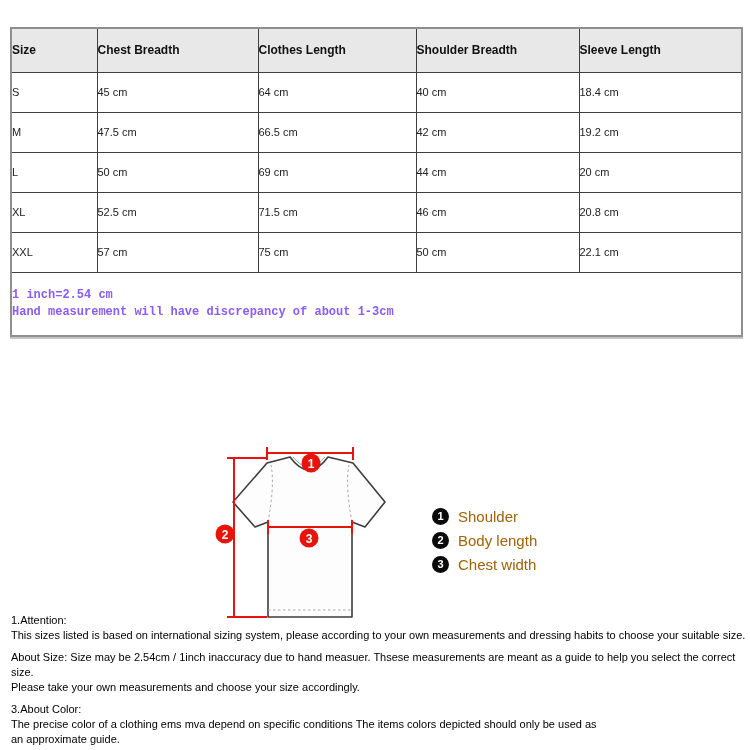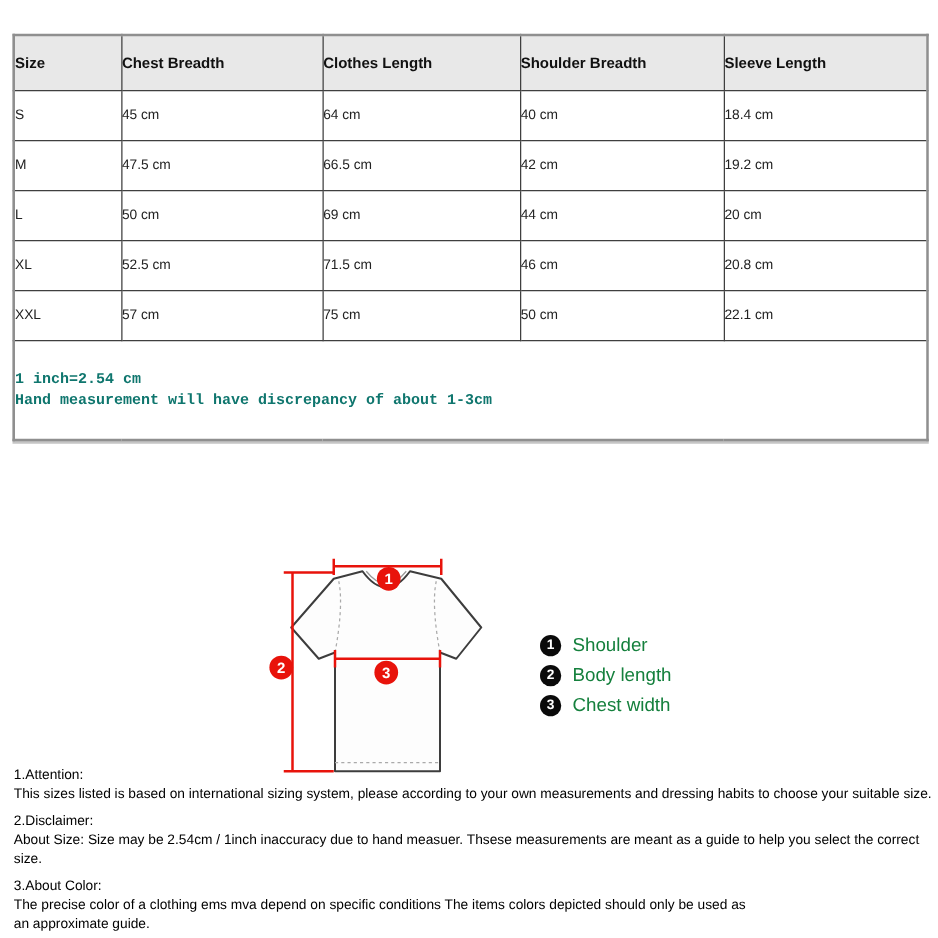--- a/index.html
+++ b/index.html
@@ -37,26 +37,26 @@
     font-weight: bold;
     color: #111;
   }
   .size-table td {
     height: 40px;
     font-size: 11px;
     color: #222;
     background: #ffffff;
   }
   .size-table .note-cell {
-    height: 80px;
+    height: 64px;
     font-family: "Liberation Mono", "DejaVu Sans Mono", monospace;
     font-weight: bold;
     font-size: 12px;
     line-height: 17px;
-    color: #0f766e;
+    color: #8b5cf6;
   }
 
   
   .shirt-svg {
     position: absolute;
     left: 205px;
     top: 443px;
   }
   .shirt-outline { fill: #fdfdfd; stroke: #3d3d3d; stroke-width: 1.6; stroke-linejoin: round; }
   .shirt-detail { fill: none; stroke: #9a9a9a; stroke-width: 1; }
@@ -90,21 +90,21 @@
     border-radius: 50%;
     background: #0a0a0a;
     color: #ffffff;
     font-size: 11px;
     font-weight: bold;
     flex: 0 0 17px;
   }
   .legend-label {
     margin-left: 9px;
     font-size: 15px;
-    color: #15803d;
+    color: #a16207;
   }
 
   
   .notes {
     position: absolute;
     left: 11px;
     top: 613px;
     width: 737px;
     font-size: 11px;
     line-height: 15px;
@@ -222,22 +222,22 @@
       <span class="legend-label">Chest width</span>
     </div>
   </div>
 
   <div class="notes">
     <div class="note-block">
       <div class="note-heading">1.Attention:</div>
       <div class="note-text">This sizes listed is based on international sizing system, please according to your own measurements and dressing habits to choose your suitable size.</div>
     </div>
     <div class="note-block">
-      <div class="note-heading">2.Disclaimer:</div>
       <div class="note-text">About Size: Size may be 2.54cm / 1inch inaccuracy due to hand measuer. Thsese measurements are meant as a guide to help you select the correct size.</div>
+      <div class="note-text">Please take your own measurements and choose your size accordingly.</div>
     </div>
     <div class="note-block">
       <div class="note-heading">3.About Color:</div>
       <div class="note-text">The precise color of a clothing ems mva depend on specific conditions The items colors depicted should only be used as</div>
       <div class="note-text">an approximate guide.</div>
     </div>
   </div>
 
 </div>
 

